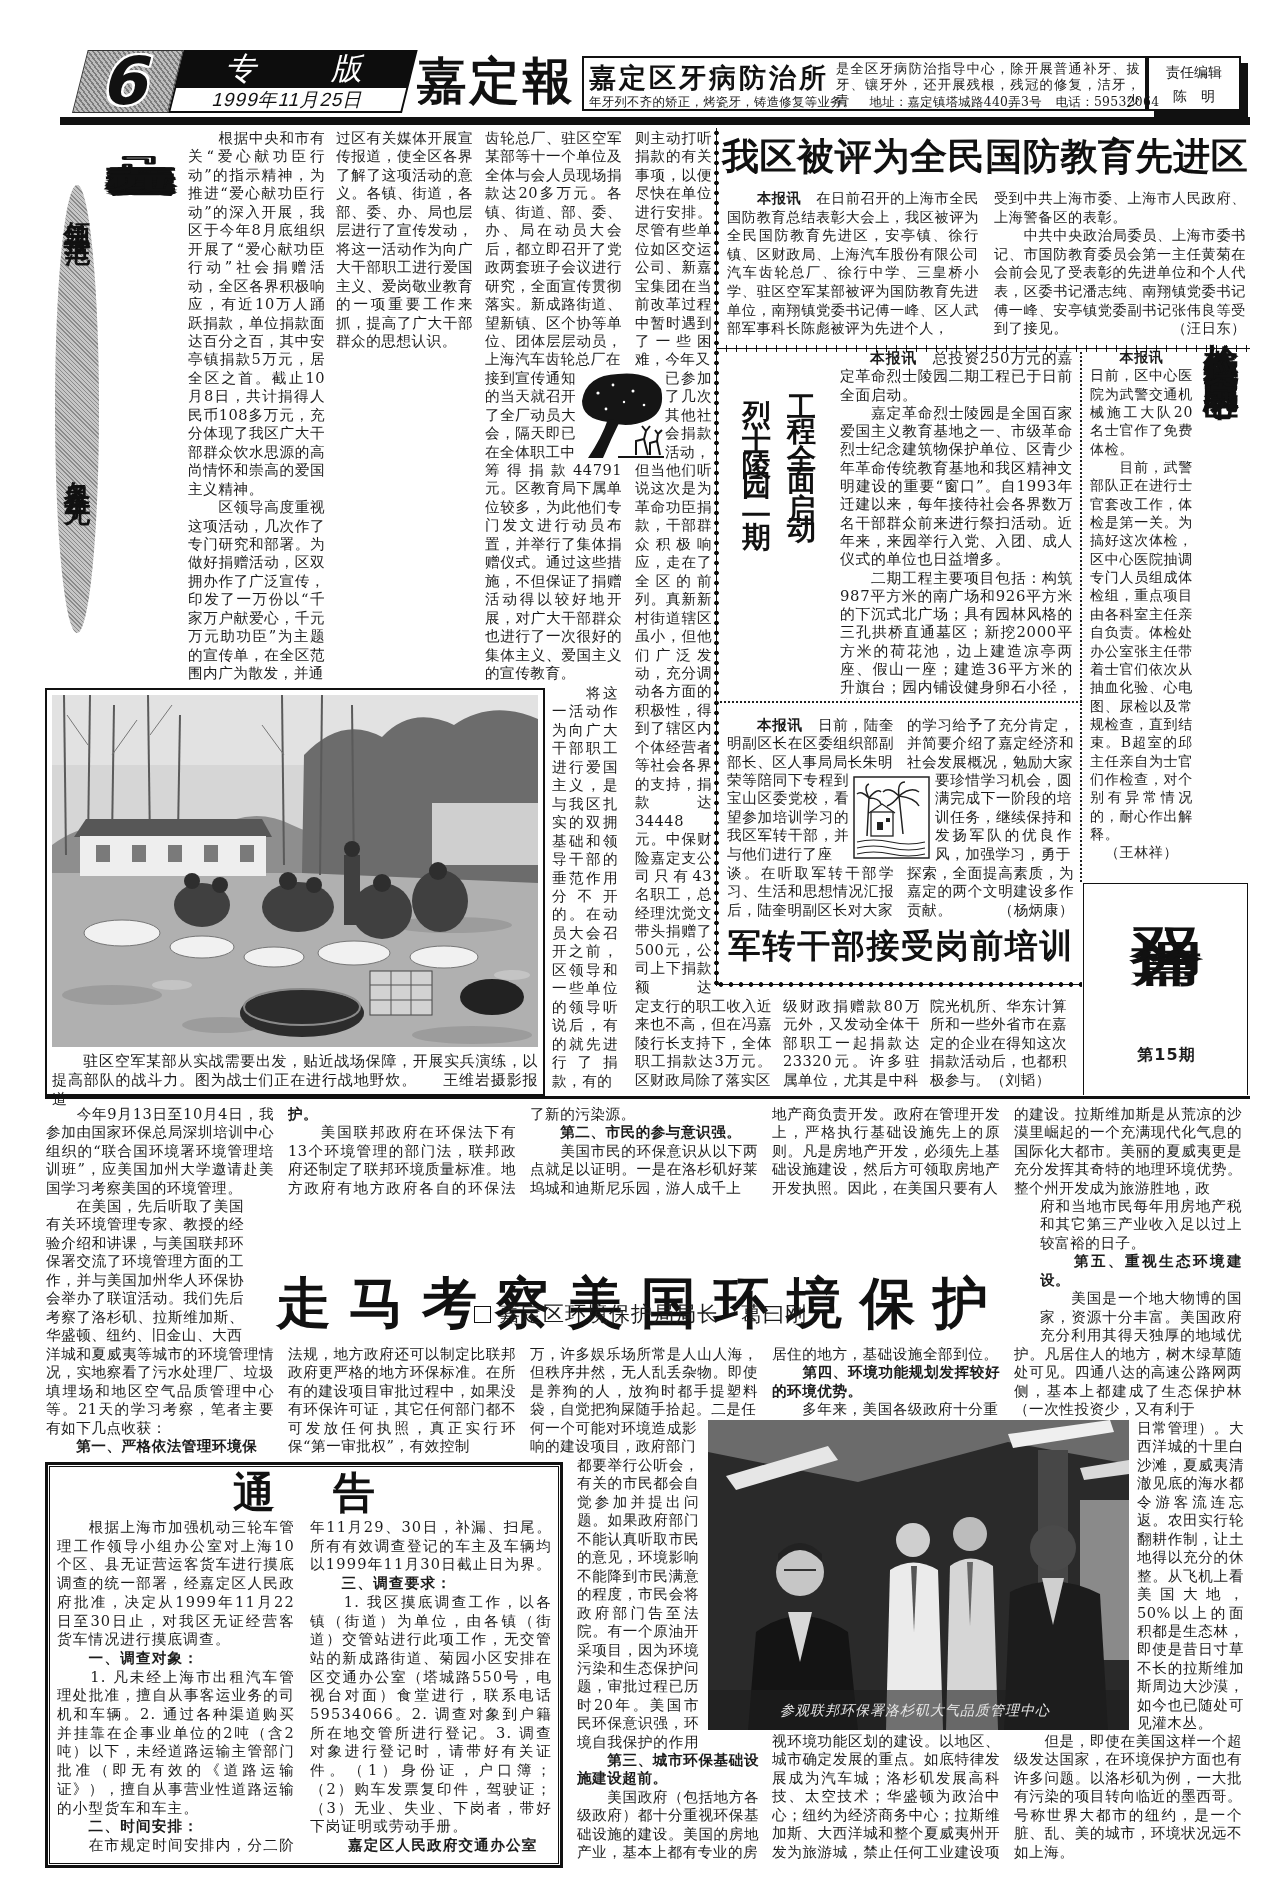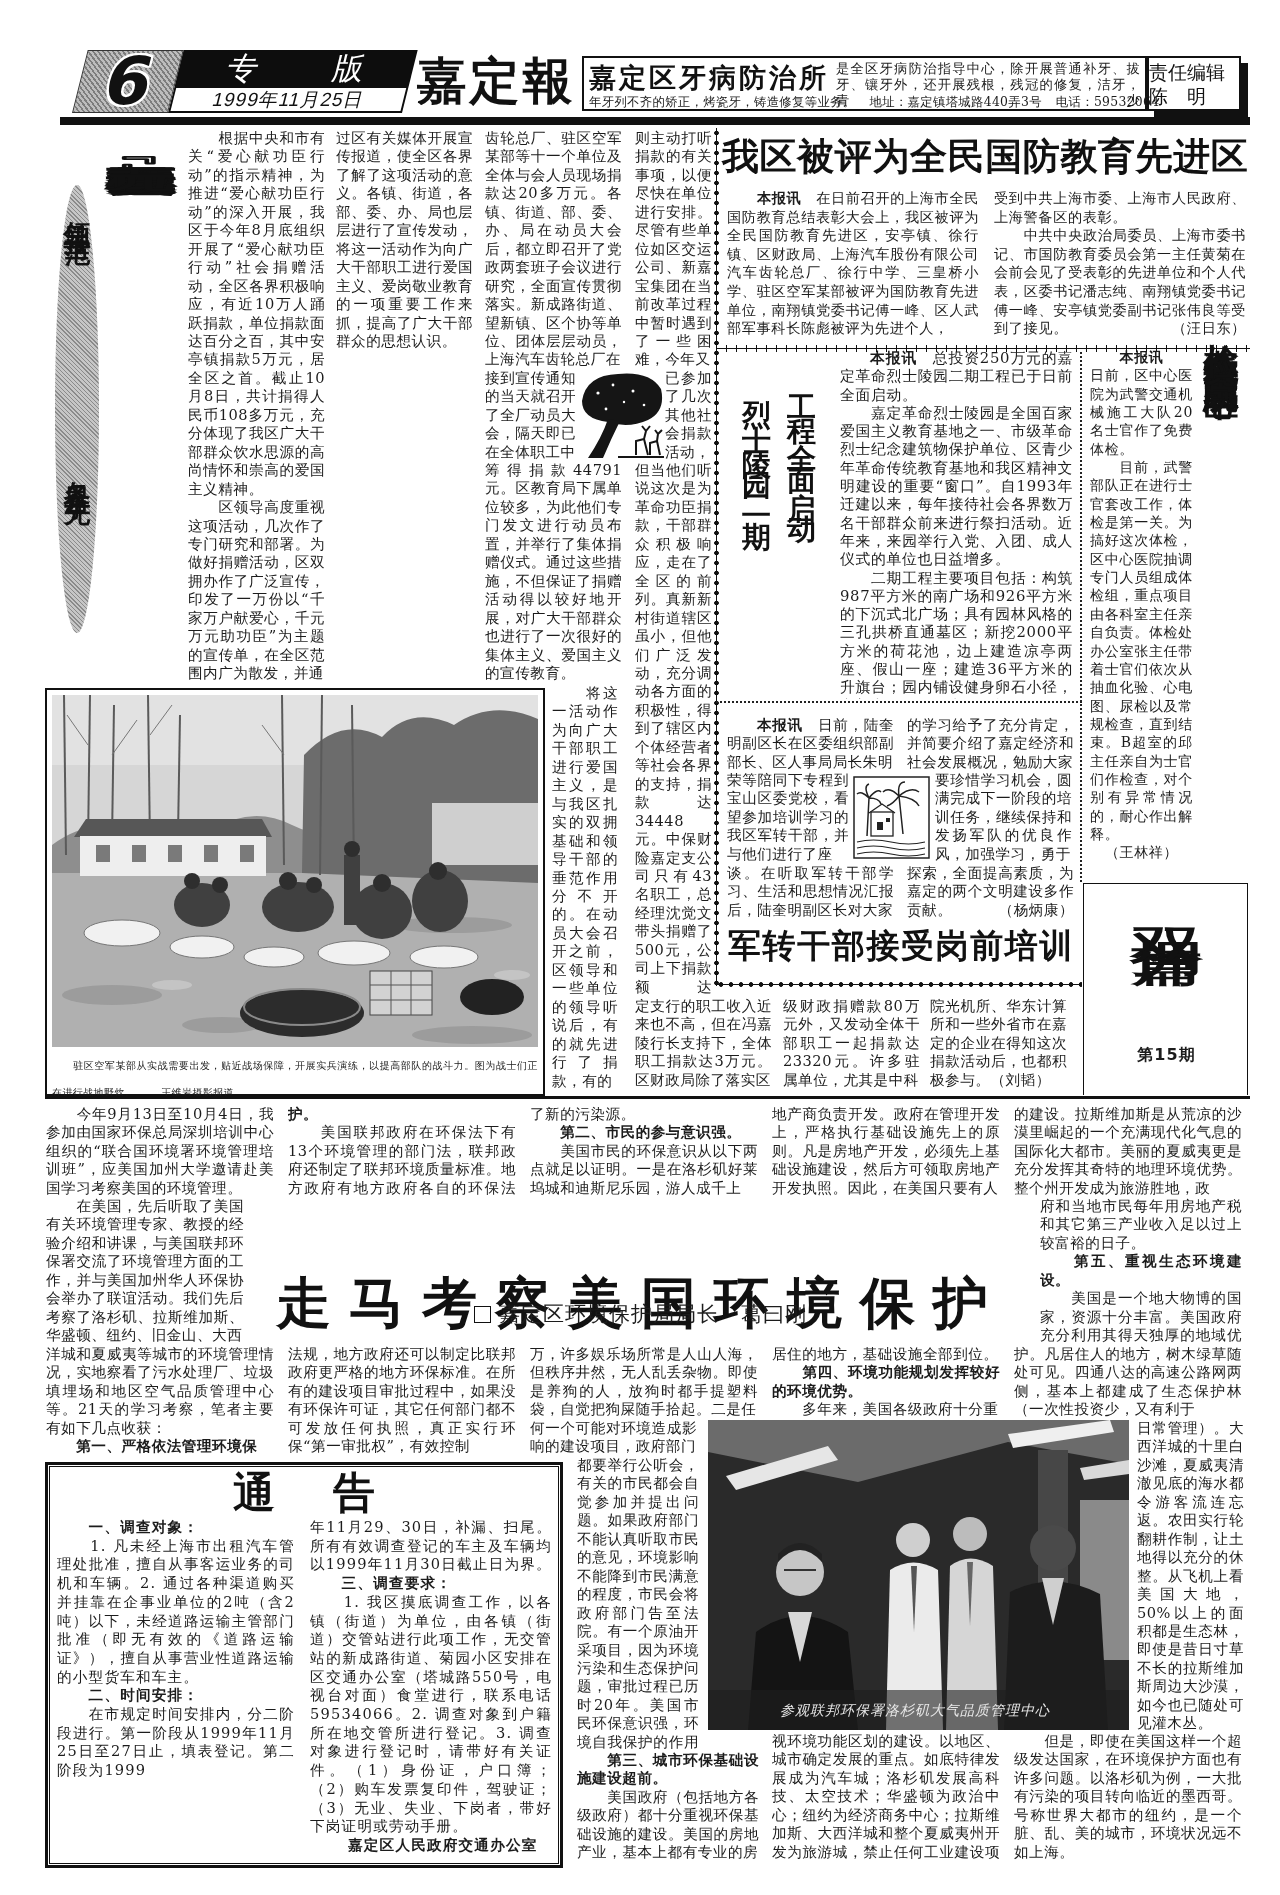--- a/index.html
+++ b/index.html
@@ -15,21 +15,21 @@
 .hdr-left{position:absolute;left:72px;top:50px;width:330px;height:63px;transform:skewX(-14deg);transform-origin:0 100%;}
 .pg-box{position:absolute;left:0;top:0;width:96px;height:63px;background:repeating-linear-gradient(45deg,#7d7d7d 0 1.5px,#bdbdbd 1.5px 3.5px);border:1px solid #333;}
 .pg-num{position:absolute;left:0;top:-4px;width:96px;text-align:center;font-family:"DejaVu Sans","Liberation Sans",sans-serif;font-weight:bold;font-size:66px;line-height:70px;color:#111;text-shadow:2px 0 #fff,-2px 0 #fff,0 2px #fff,0 -2px #fff,2px 2px #fff,-2px -2px #fff,2px -2px #fff,-2px 2px #fff;}
 .sec-banner{position:absolute;left:96px;top:0;width:234px;height:36px;background:#0d0d0d;color:#fff;text-align:center;font-size:31px;line-height:36px;letter-spacing:22px;padding-left:22px;font-family:"DejaVu Serif","Liberation Serif",serif;}
 .date-box{position:absolute;left:96px;top:36px;width:234px;height:27px;background:#fff;border:2px solid #0d0d0d;text-align:center;font-family:"Liberation Sans","DejaVu Sans",sans-serif;font-size:19px;line-height:23px;letter-spacing:1px;color:#111;}
 .masthead{position:absolute;left:414px;top:50px;width:164px;height:62px;text-align:center;font-family:"DejaVu Serif","Liberation Serif",serif;font-weight:bold;font-size:50px;line-height:62px;letter-spacing:3px;color:#111;}
 .ad-box{position:absolute;left:582px;top:56px;width:565px;height:55px;border:2px solid #111;}
 .ad-title{position:absolute;left:5px;top:4px;font-family:"DejaVu Sans","Liberation Sans",sans-serif;font-weight:bold;font-size:27px;line-height:32px;letter-spacing:3px;color:#111;}
 .ad-desc{position:absolute;left:252px;top:3px;width:305px;font-size:13.3px;line-height:16px;letter-spacing:1.1px;text-align:justify;text-align-last:justify;}
 .ad-bottom{position:absolute;left:5px;top:36px;width:553px;display:flex;gap:14px;font-size:12.4px;line-height:15px;letter-spacing:0.3px;white-space:nowrap;}
-.ed-box{position:absolute;left:1147px;top:56px;width:94px;height:55px;border:2px solid #111;box-shadow:7px 7px 0 #111;font-family:"DejaVu Sans","Liberation Sans",sans-serif;font-size:19px;line-height:24px;color:#111;}
+.ed-box{position:absolute;left:1147px;top:56px;width:94px;height:55px;border:2px solid #111;box-shadow:7px 7px 0 #111;text-align:center;font-family:"DejaVu Sans","Liberation Sans",sans-serif;font-size:14px;line-height:24px;color:#111;}
 .hdr-bar{position:absolute;left:60px;top:117px;width:1190px;height:8px;background:#111;}
 
 .dchain-v{position:absolute;width:7px;background:linear-gradient(#111,#111) center/1px 100% no-repeat,radial-gradient(circle,#111 0 2px,transparent 2.6px) 0 0/7px 10px repeat-y;}
 .dchain-h{position:absolute;height:7px;background:linear-gradient(#111,#111) center/100% 1px no-repeat,radial-gradient(circle,#111 0 2px,transparent 2.6px) 0 0/10px 7px repeat-x;}
 .plus-h{position:absolute;height:7px;background:linear-gradient(#111,#111) center/100% 1px no-repeat,repeating-linear-gradient(90deg,#111 0 1px,transparent 1px 10px);}
 .dot-v{position:absolute;width:2px;background:repeating-linear-gradient(#222 0 2px,transparent 2px 4px);}
 .dot-h{position:absolute;height:2px;background:repeating-linear-gradient(90deg,#222 0 2px,transparent 2px 4px);}
 .rule{position:absolute;background:#111;}
 
 .kicker{position:absolute;left:55px;top:185px;width:44px;height:448px;border-radius:50%;background:repeating-linear-gradient(45deg,#8a8a8a 0 1px,#c6c6c6 1px 3px);}
@@ -41,21 +41,21 @@
 .sy-title{position:absolute;left:64px;top:14px;writing-mode:vertical-rl;text-orientation:upright;font-family:"DejaVu Sans","Liberation Sans",sans-serif;font-weight:bold;font-size:38px;line-height:38px;letter-spacing:11px;transform:scaleX(1.9);transform-origin:50% 0;color:#111;}
 .sy-issue{position:absolute;left:0;top:160px;width:165px;text-align:center;font-family:"DejaVu Sans","Liberation Sans",sans-serif;font-weight:bold;font-size:16px;line-height:22px;letter-spacing:1px;}
 
 .h-defense{position:absolute;left:722px;top:134px;width:528px;font-family:"DejaVu Serif","Liberation Serif",serif;font-weight:bold;font-size:37px;line-height:44px;letter-spacing:0.6px;white-space:nowrap;color:#111;}
 .h-vet{position:absolute;left:728px;top:925px;width:350px;font-family:"DejaVu Sans","Liberation Sans",sans-serif;font-weight:bold;font-size:33px;line-height:42px;letter-spacing:1.6px;white-space:nowrap;color:#111;}
 .h-env{position:absolute;left:276px;top:1236px;width:745px;font-family:"DejaVu Sans","Liberation Sans",sans-serif;font-weight:bold;font-size:55px;line-height:64px;letter-spacing:18px;white-space:nowrap;color:#111;margin-top:35px;}
 .env-byline{position:absolute;left:474px;top:1300px;font-family:"DejaVu Serif","Liberation Serif",serif;font-size:21px;line-height:28px;letter-spacing:1px;white-space:nowrap;display:flex;align-items:center;gap:8px;}
 .sq{display:inline-block;width:17px;height:17px;border:1.5px solid #111;}
 
 .photo-box{position:absolute;left:45px;top:688px;width:500px;height:408px;border:2px solid #111;}
-.caption{position:absolute;left:52px;top:1052px;width:486px;font-size:10px;line-height:27px;letter-spacing:0.4px;text-align:justify;font-family:"DejaVu Serif","Liberation Serif",serif;}
+.caption{position:absolute;left:52px;top:1052px;width:486px;font-size:15px;line-height:19px;letter-spacing:0.4px;text-align:justify;font-family:"DejaVu Serif","Liberation Serif",serif;}
 .cap-credit{margin-left:26px;}
 .photo2-cap{position:absolute;left:72px;bottom:10px;color:#e8e8e8;font-style:italic;font-size:14px;letter-spacing:1px;white-space:nowrap;font-family:"DejaVu Serif","Liberation Serif",serif;}
 
 .notice-outer{position:absolute;left:45px;top:1462px;width:518px;height:406px;border:3px solid #111;}
 .notice-inner{position:absolute;left:49px;top:1466px;width:510px;height:398px;border:1px solid #111;}
 .notice-title{position:absolute;left:45px;top:1470px;width:518px;text-align:center;font-family:"DejaVu Sans","Liberation Sans",sans-serif;font-weight:bold;font-size:42px;line-height:46px;letter-spacing:8px;padding-left:8px;color:#111;}
 .nt{position:absolute;font-family:"DejaVu Serif","Liberation Serif",serif;font-size:14.6px;line-height:18.7px;letter-spacing:1.2px;text-align:justify;overflow:hidden;}
 .nt p{margin:0;}
 .sig{padding-left:38px;}
 </style>
@@ -405,20 +405,21 @@
     <circle cx="345" cy="128" r="23" fill="#4a4a4a"></circle>
     <rect x="0" y="270" width="421" height="40" fill="#1e1e1e" opacity="0.6"></rect>
   </svg>
   <div class="photo2-cap">参观联邦环保署洛杉矶大气品质管理中心</div>
 </div>
 
 <div class="notice-outer"></div>
 <div class="notice-inner"></div>
 <div class="notice-title">通　告</div>
 <div class="nt" style="left:57px;top:1518px;width:238px;height:338px;">
+  <p>　　根据上海市加强机动三轮车管理工作领导小组办公室对上海10个区、县无证营运客货车进行摸底调查的统一部署，经嘉定区人民政府批准，决定从1999年11月22日至30日止，对我区无证经营客货车情况进行摸底调查。</p>
   <p class="bold">　　一、调查对象：</p>
   <p>　　1. 凡未经上海市出租汽车管理处批准，擅自从事客运业务的司机和车辆。2. 通过各种渠道购买并挂靠在企事业单位的2吨（含2吨）以下，未经道路运输主管部门批准（即无有效的《道路运输证》），擅自从事营业性道路运输的小型货车和车主。</p>
   <p class="bold">　　二、时间安排：</p>
   <p>　　在市规定时间安排内，分二阶段进行。第一阶段从1999年11月25日至27日止，填表登记。第二阶段为1999</p>
 </div>
 <div class="nt" style="left:310px;top:1518px;width:242px;height:338px;">
   <p>年11月29、30日，补漏、扫尾。所有有效调查登记的车主及车辆均以1999年11月30日截止日为界。</p>
   <p class="bold">　　三、调查要求：</p>
   <p>　　1. 我区摸底调查工作，以各镇（街道）为单位，由各镇（街道）交管站进行此项工作，无交管站的新成路街道、菊园小区安排在区交通办公室（塔城路550号，电视台对面）食堂进行，联系电话59534066。2. 调查对象到户籍所在地交管所进行登记。3. 调查对象进行登记时，请带好有关证件。（1）身份证，户口簿；（2）购车发票复印件，驾驶证；（3）无业、失业、下岗者，带好下岗证明或劳动手册。</p>
   <p class="bold sig">嘉定区人民政府交通办公室</p>

